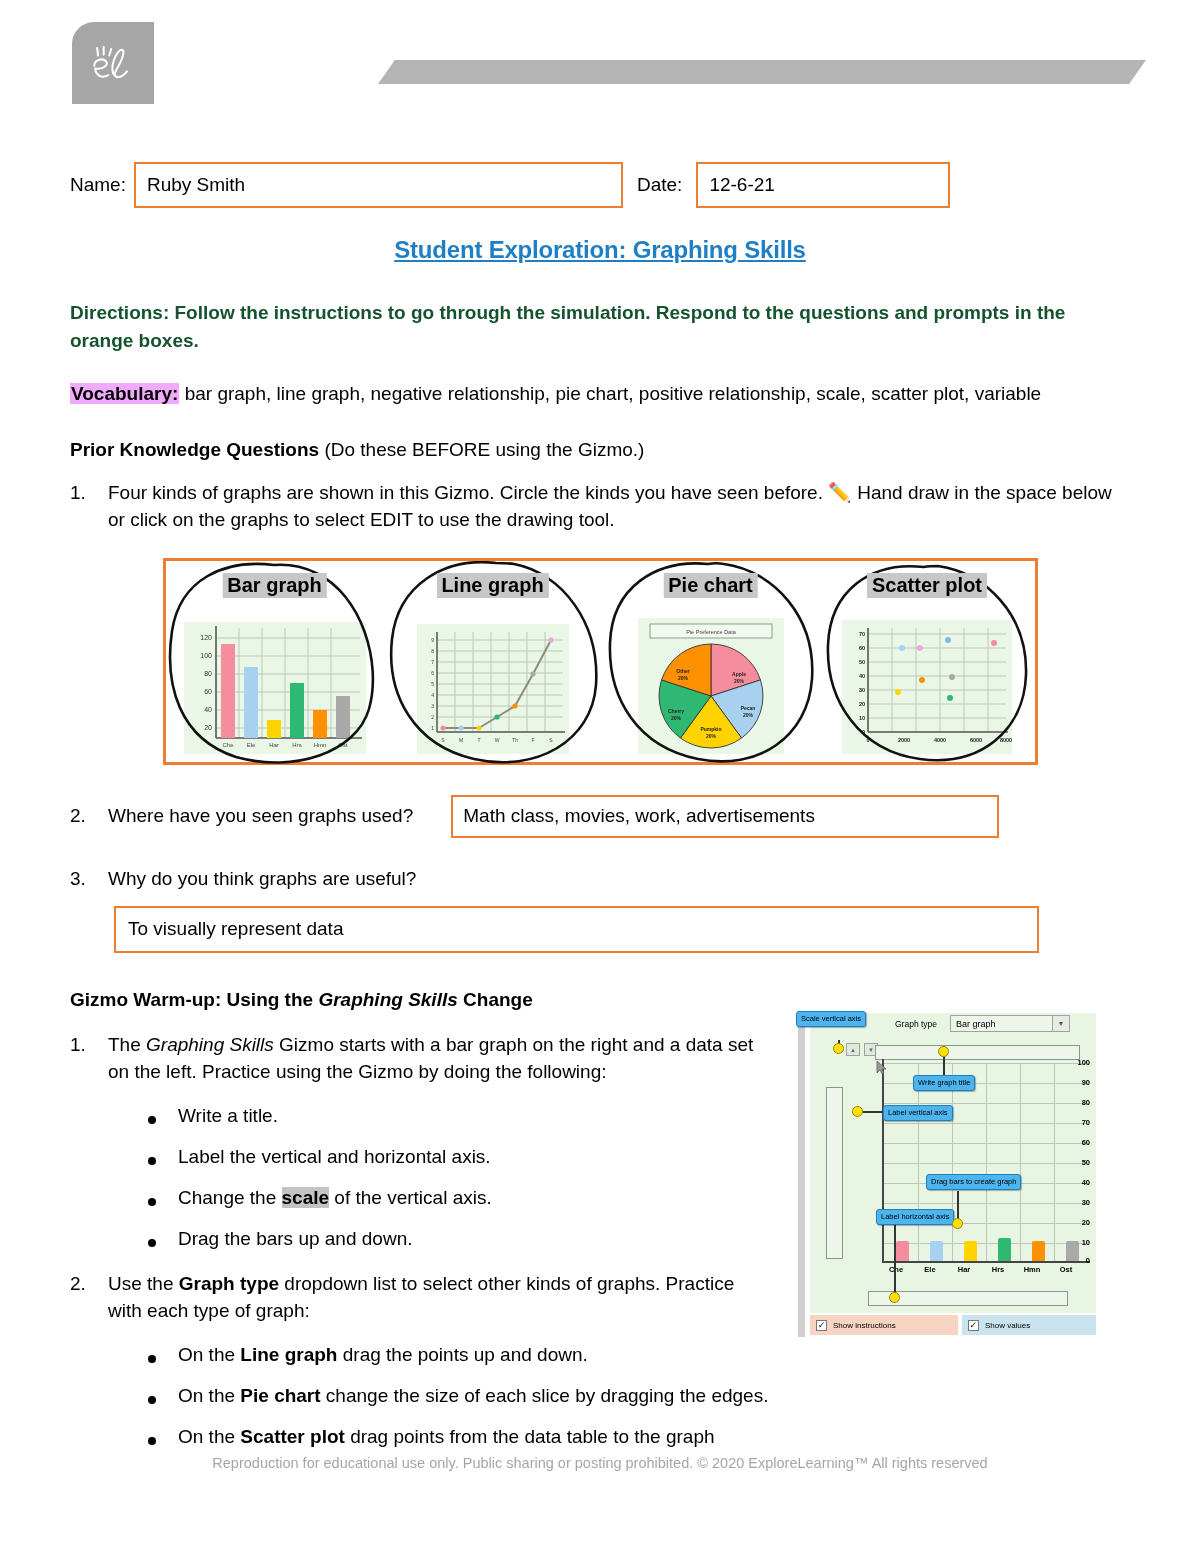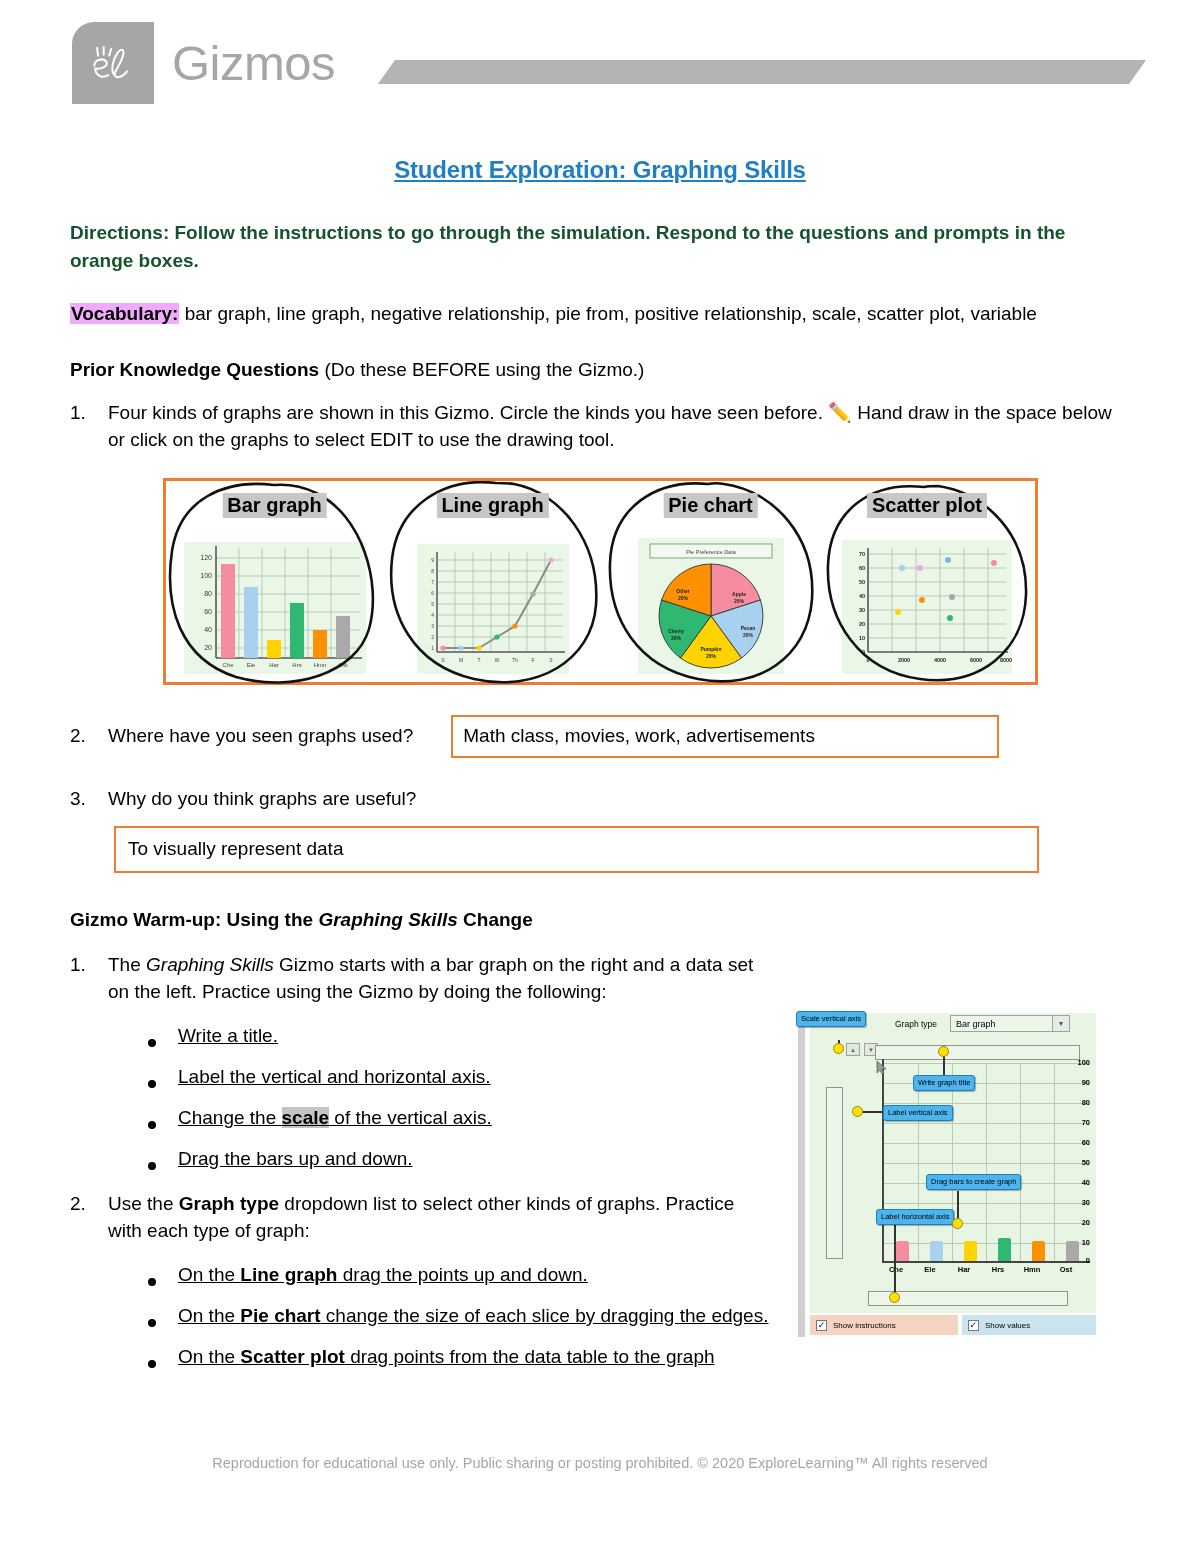--- a/index.html
+++ b/index.html
@@ -135,22 +135,22 @@
   }
 
   
   .warmup-head { font-size: 19px; font-weight: bold; margin-top: 36px; }
   .warmup-head i { font-style: italic; }
   .left-col { width: 700px; }
   .wu-item { display: flex; font-size: 19px; line-height: 1.45; margin-top: 20px; }
   .wu-num { width: 38px; flex: 0 0 38px; }
   ul.bullets { list-style: none; margin-top: 6px; }
   ul.bullets li {
-    display: flex; align-items: flex-end;
-    font-size: 19px; margin-top: 19px; padding-left: 78px; text-decoration: underline;
+    display: flex; align-items: center;
+    font-size: 19px; margin-top: 19px; padding-left: 78px;
   }
   .bdot {
     width: 8px; height: 8px; border-radius: 50%;
     background: #000; margin-top: 9px; margin-right: 22px;
     flex: 0 0 8px;
   }
 
   
   .gizmo {
     position: absolute;
@@ -266,34 +266,39 @@
     <svg class="logo-glyph" viewBox="0 0 60 60">
       <g fill="none" stroke="#ffffff" stroke-width="2.2" stroke-linecap="round">
         <path d="M14 22 L13 14"></path>
         <path d="M20 21 L20 13"></path>
         <path d="M26 22 L28 15"></path>
         <path d="M10 33 C10 26, 20 24, 23 29 C25 33, 18 37, 11 36 C11 43, 18 47, 25 43"></path>
         <path d="M33 44 C29 42, 28 35, 31 27 C33 21, 37 15, 40 16 C43 17, 40 26, 36 33 C32 40, 30 44, 34 45 C38 46, 43 42, 45 39"></path>
       </g>
     </svg>
   </div>
-  <div class="logo-word">Gizmos</div>
   <div class="logo-bar"></div>
 </div>
 
 <div class="page">
 
+  <div class="namerow">
+    <div class="field-label">Name:</div>
+    <div class="obox namebox">Ruby Smith</div>
+    <div class="field-label date-label">Date:</div>
+    <div class="obox datebox">12-6-21</div>
+  </div>
 
   <h1 class="title">Student Exploration: Graphing Skills</h1>
 
   <p class="directions">Directions: Follow the instructions to go through the simulation. Respond to the questions and prompts in the orange boxes.</p>
 
   <p class="vocab">
     <span class="hl">Vocabulary:</span>
-    <span>bar graph, line graph, negative relationship, pie from, positive relationship, scale, scatter plot, variable</span>
+    <span>bar graph, line graph, negative relationship, pie chart, positive relationship, scale, scatter plot, variable</span>
   </p>
 
   <p class="pkq">
     <b>Prior Knowledge Questions</b>
     <span>(Do these BEFORE using the Gizmo.)</span>
   </p>
 
   <ol class="qlist">
     <li class="q-item">
       <span class="q-num">1.</span>

